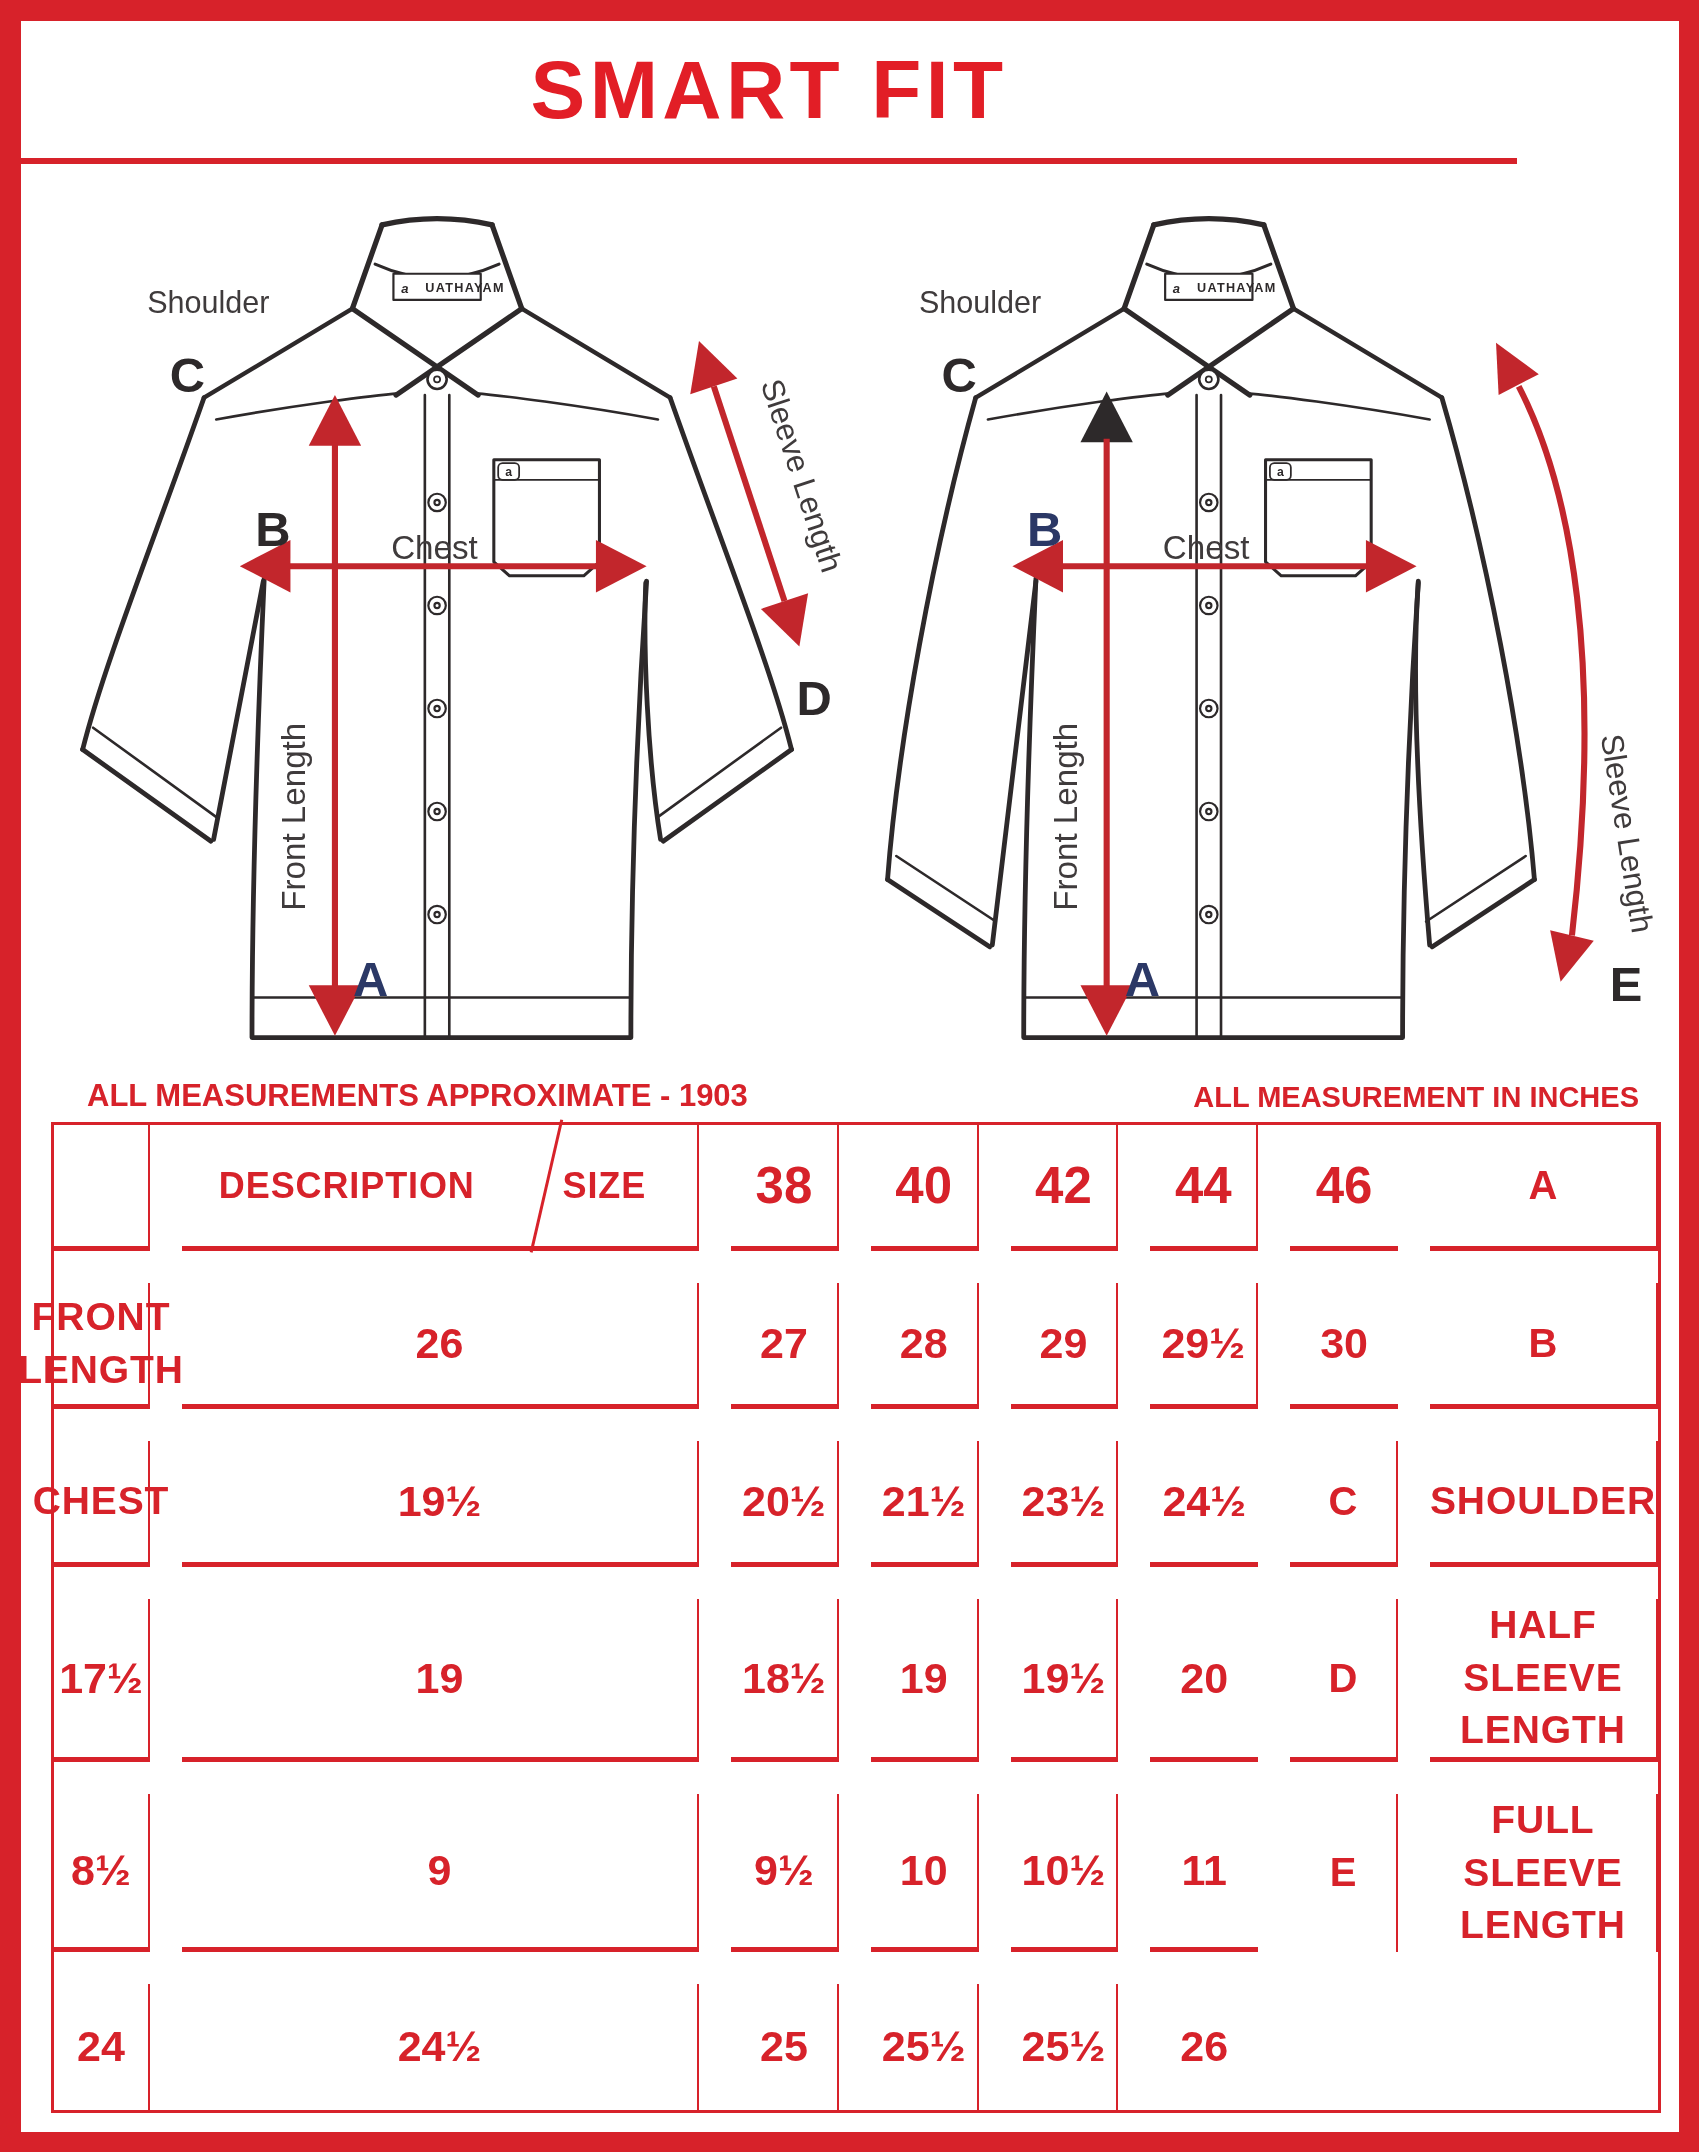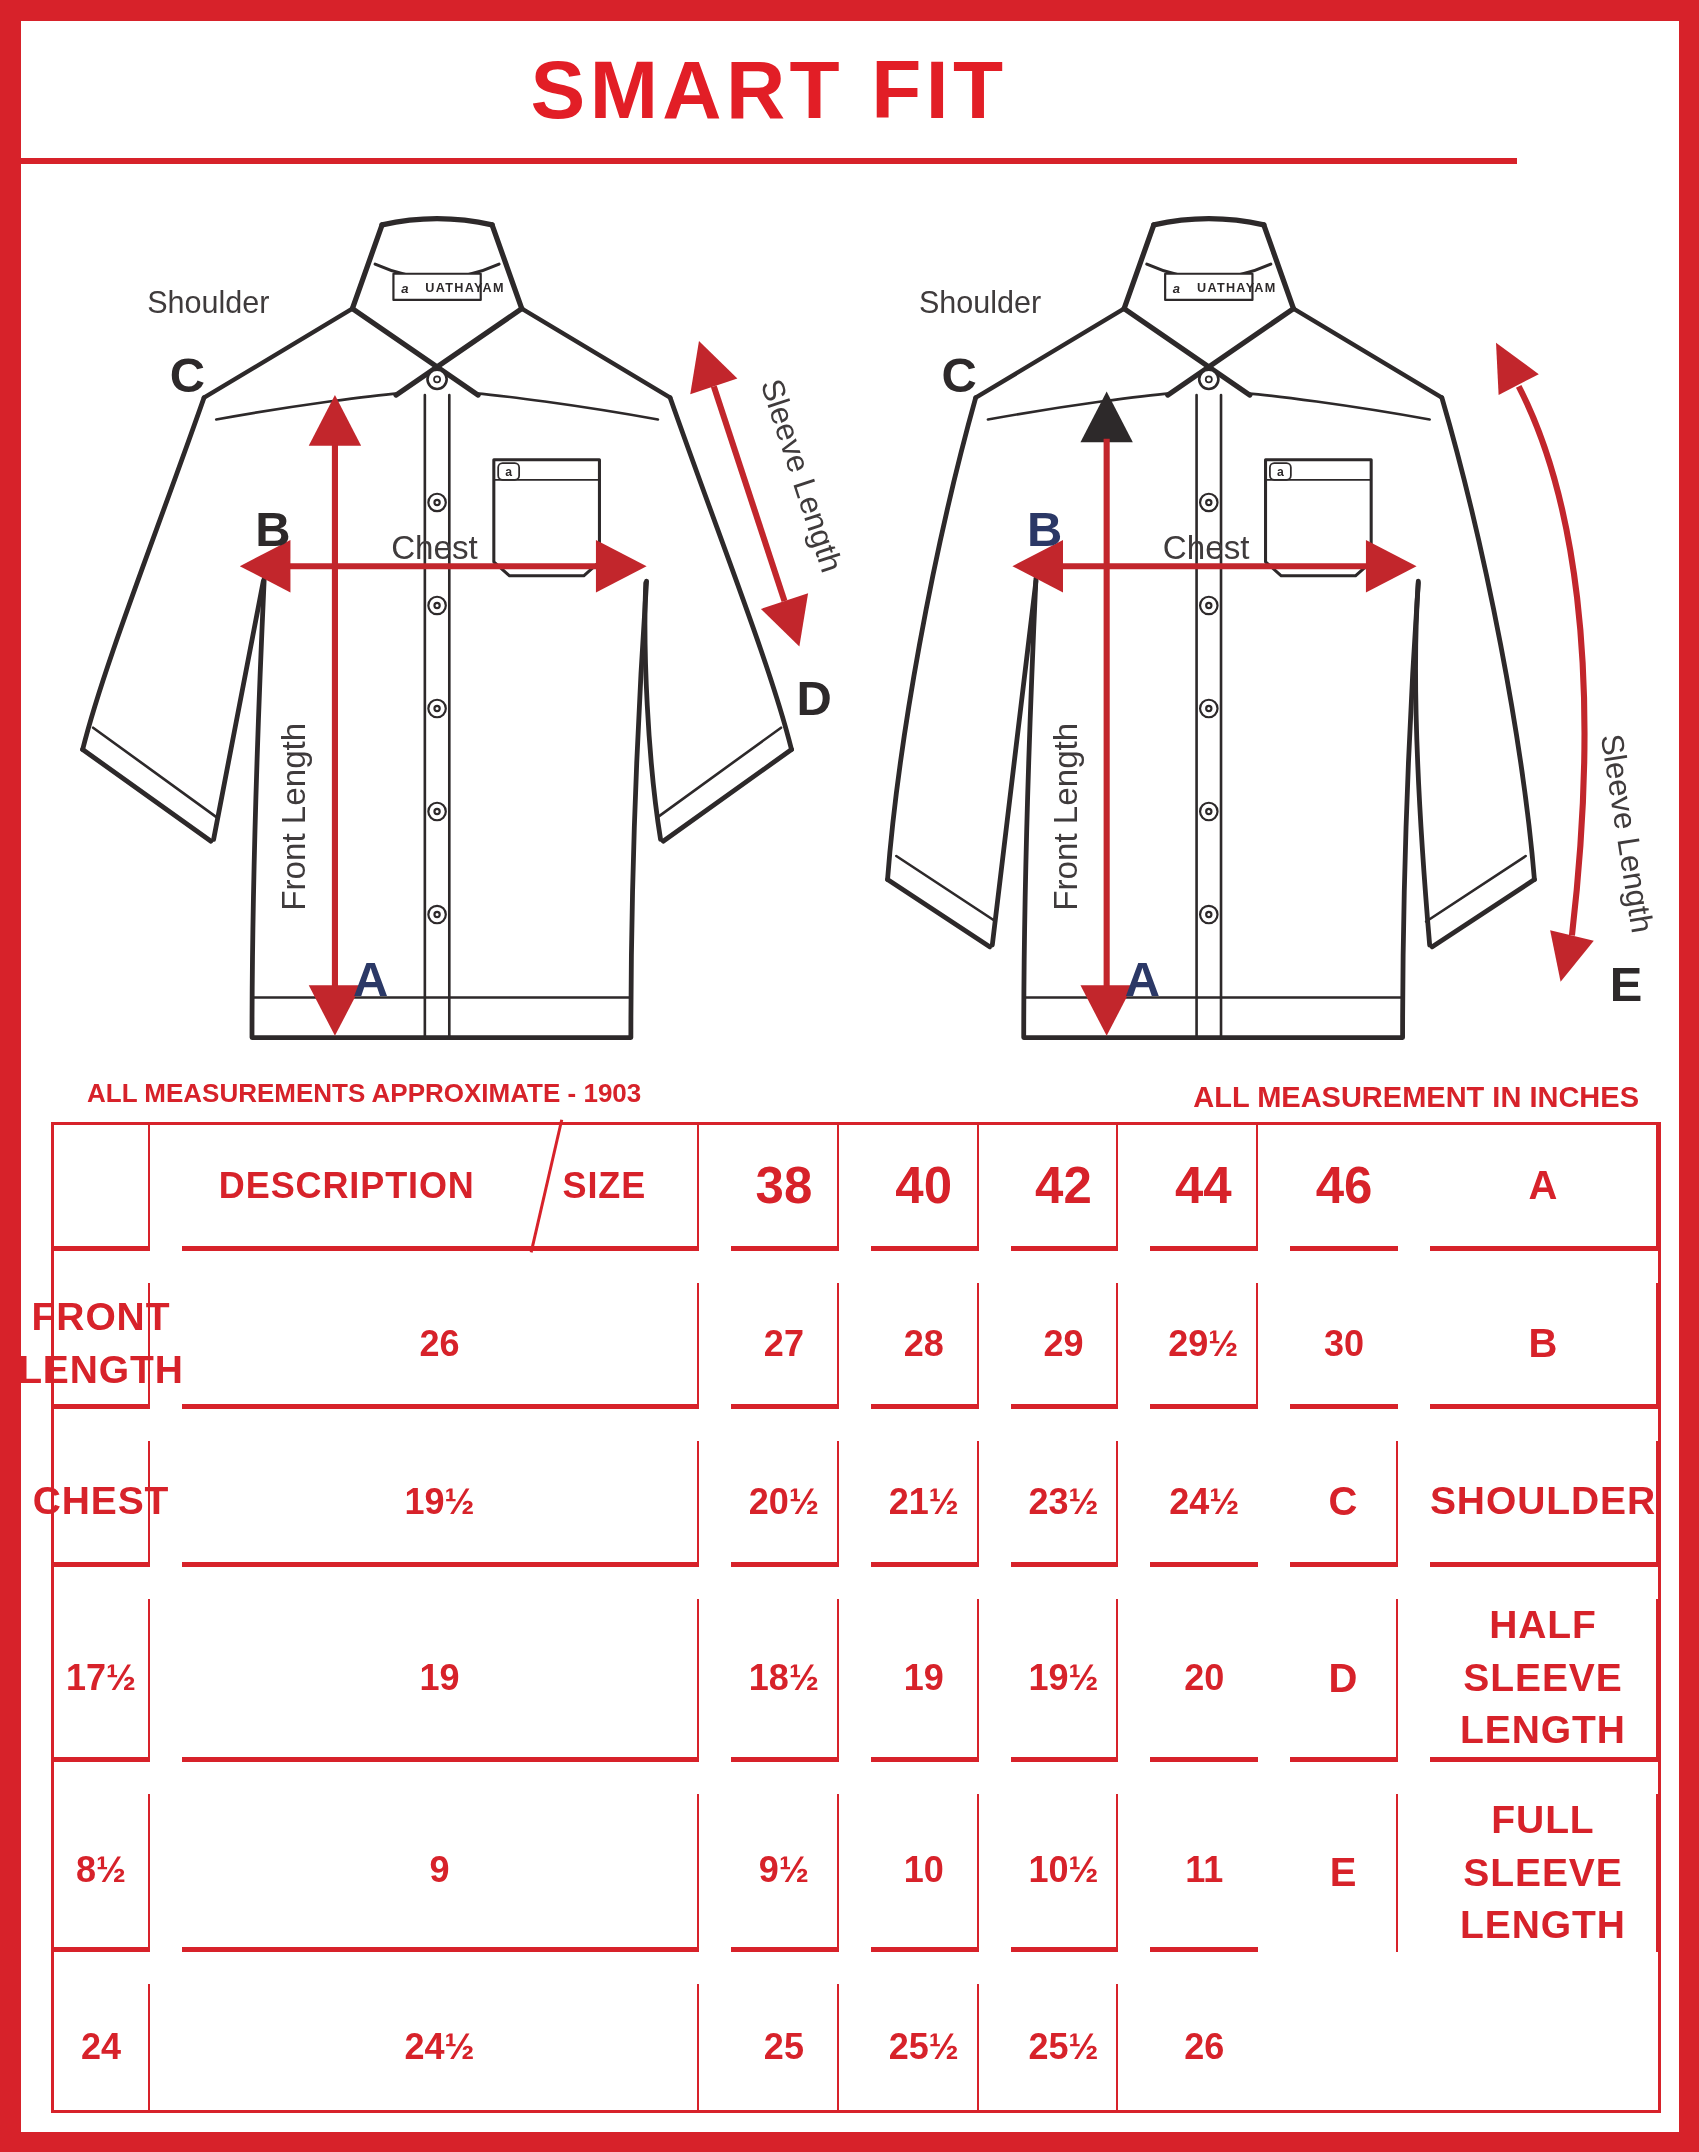--- a/index.html
+++ b/index.html
@@ -2,34 +2,34 @@
 <html style="font-size:14px"><head>
 <meta charset="utf-8">
 <style>
   html,body{margin:0;padding:0;background:#ffffff;}
   body{width:1700px;height:2153px;position:relative;font-family:"Liberation Sans",sans-serif;overflow:hidden;}
   .page-border{position:absolute;inset:0;border:21px solid #d7222a;pointer-events:none;z-index:40;}
   .header{position:absolute;left:21px;top:21px;width:1496px;height:137px;border-bottom:6.1px solid #d7222a;display:flex;align-items:center;justify-content:center;background:#fff;}
   .header h1{margin:0;font-size:82px;font-weight:bold;letter-spacing:4.4px;color:#e21e26;}
   .diagram-svg{position:absolute;left:0;top:162px;width:1700px;height:921px;}
   .note{position:absolute;color:#d7222a;font-weight:bold;white-space:nowrap;}
-  .note-left{left:87px;top:1078px;font-size:26px;}
+  .note-left{left:87px;top:1078px;font-size:31px;}
   .note-right{right:61px;top:1081px;font-size:29px;}
   .size-table{position:absolute;left:51px;top:1122px;width:1604px;height:985px;display:grid;grid-template-columns:96px 517px repeat(6,1fr);grid-auto-rows:1fr;border:3.5px solid #d7222a;background:#fff;gap:32px;}
   .cell{border-right:2.6px solid #d7222a;border-bottom:5.2px solid #d7222a;display:flex;align-items:center;justify-content:center;color:#d7222a;font-weight:bold;text-align:center;}
   .cell.col-last{border-right:none;}
   .cell.row-last{border-bottom:none;}
   .cell.head{font-size:51px;}
   .cell.desc-cell{position:relative;}
   .desc-word{flex:0 0 64%;text-align:center;font-size:36px;letter-spacing:0.9px;}
   .size-word{flex:1;text-align:center;font-size:36px;letter-spacing:0.9px;}
   .slash{position:absolute;left:70.5%;top:-6%;height:112%;width:2.6px;background:#d7222a;transform:rotate(13deg);transform-origin:center;}
   .cell.letter{font-size:40px;}
   .cell.desc{flex-direction:column;font-size:39px;line-height:1.35;letter-spacing:0.9px;}
-  .cell.val{font-size:36px;}
+  .cell.val{font-size:43px;}
   svg text{font-family:"Liberation Sans",sans-serif;}
 </style>
 </head>
 <body>
 
 <div class="page-border"></div>
 
 <div class="header">
   <h1>SMART FIT</h1>
 </div>

